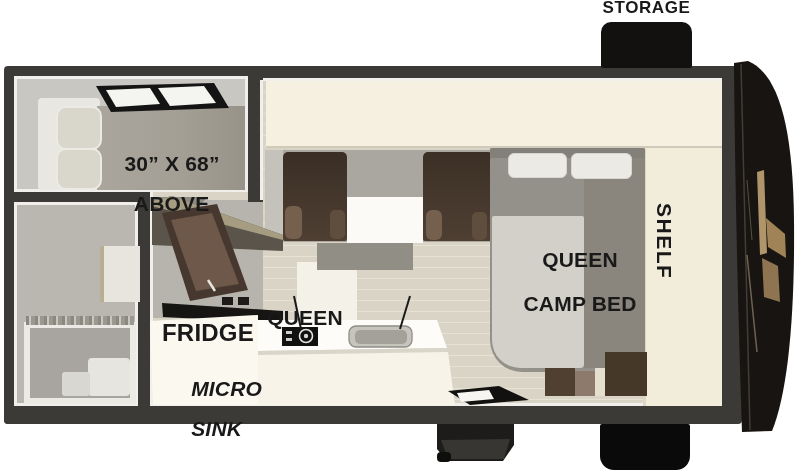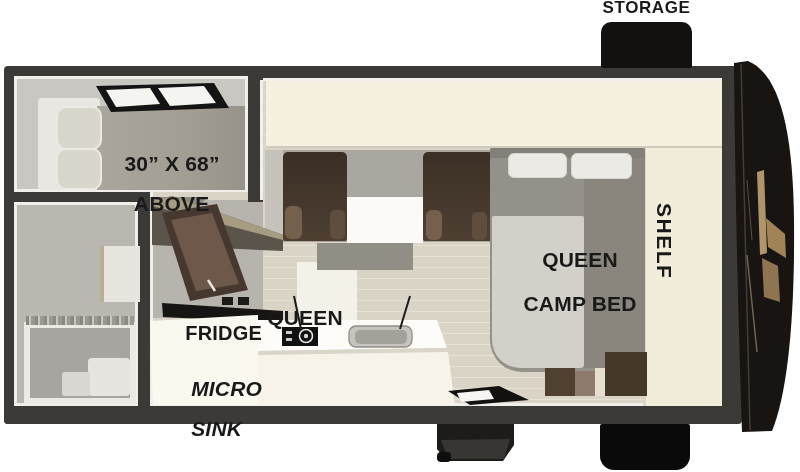--- a/index.html
+++ b/index.html
@@ -167,21 +167,21 @@
     <span>30” X 68”</span><br>
     <span>ABOVE</span>
   </div>
 
   <div class="lbl" style="left:236px;top:248px;width:114px;">
     <br>
     <span>QUEEN</span>
   </div>
 
 
-  <div class="lbl" style="left:162px;top:323px;width:100px;text-align:right;font-size:20px;">FRIDGE</div>
+  <div class="lbl" style="left:162px;top:323px;width:100px;text-align:left;font-size:24px;">FRIDGE</div>
 
   <div class="lbl" style="left:167px;top:359px;width:96px;text-align:left;font-style:italic;">
     <span>MICRO</span><br>
     <span>SINK</span>
   </div>
 
   <div class="lbl" style="left:494px;top:227px;width:148px;line-height:22px;">
     <span>QUEEN</span><br>
     <span>CAMP BED</span>
   </div>

